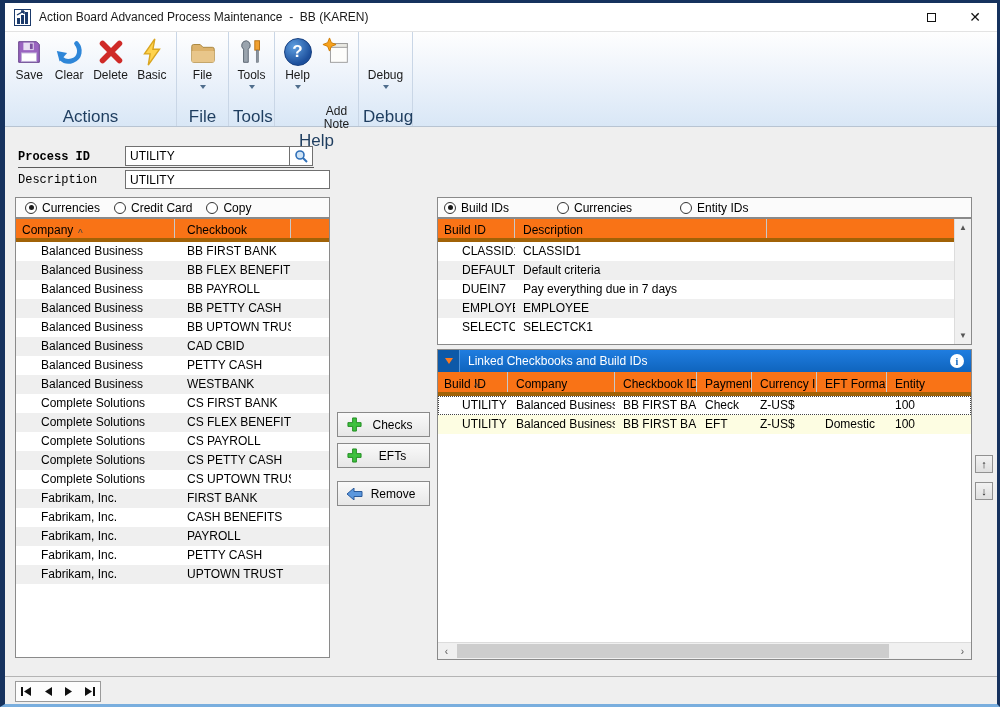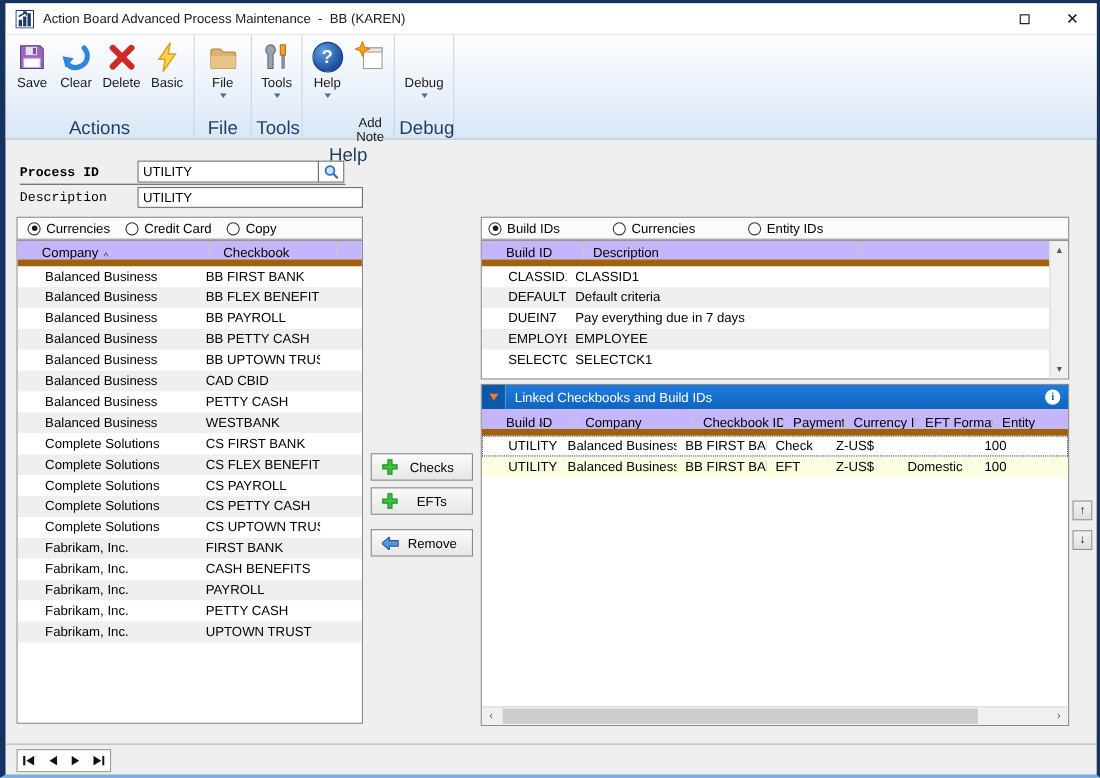--- a/index.html
+++ b/index.html
@@ -48,21 +48,21 @@
   
   .panel{position:absolute;}
   .radio-strip{position:absolute;left:0;top:0;right:0;height:21px;background:#fbfbfb;
     border:1px solid #8a8a8a;display:flex;align-items:center;}
   .radio-item{display:flex;align-items:center;gap:5px;}
   .radio-dot{width:12px;height:12px;border-radius:50%;border:1px solid #333;background:#fff;
     display:inline-flex;align-items:center;justify-content:center;}
   .radio-dot::after{content:"";width:5px;height:5px;border-radius:50%;background:transparent;}
   .radio-item.selected .radio-dot::after{background:#1a1a1a;}
   .listbox{position:absolute;background:#fff;border:1px solid #8a8a8a;overflow:hidden;}
-  .lhdr{display:grid;height:23px;line-height:23px;border-bottom:6px solid #a16207;position:relative;background:#c4b5fd;padding-left:16px;}
+  .lhdr{display:grid;height:23px;line-height:23px;border-bottom:4px solid #a16207;position:relative;background:#f97316;}
   .lhdr > div{border-right:1px solid #c8c8c8;padding-left:6px;position:relative;overflow:hidden;white-space:nowrap;}
   .lhdr > div:last-child{border-right:none;}
   .lrow{display:grid;height:19px;line-height:19px;background:#fff;}
   .lrow > div{overflow:hidden;white-space:nowrap;padding-left:6px;}
   .rows-area .lrow:nth-child(even){background:#efefef;}
   .sort-caret{position:absolute;top:-7px;font-size:10px;color:#444;}
   
   .grid-cb{grid-template-columns:159px 116px 1fr;}
   .grid-cb > div:nth-child(2){padding-left:12px;}
   .grid-cb.lrow > div:first-child{padding-left:25px;}

